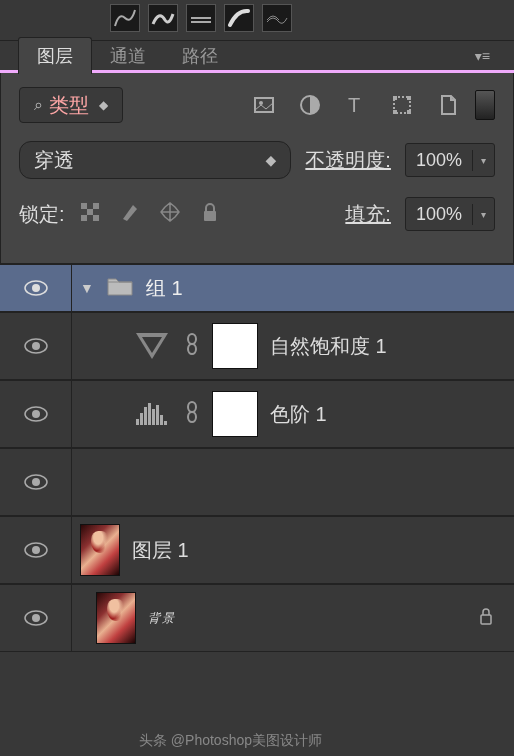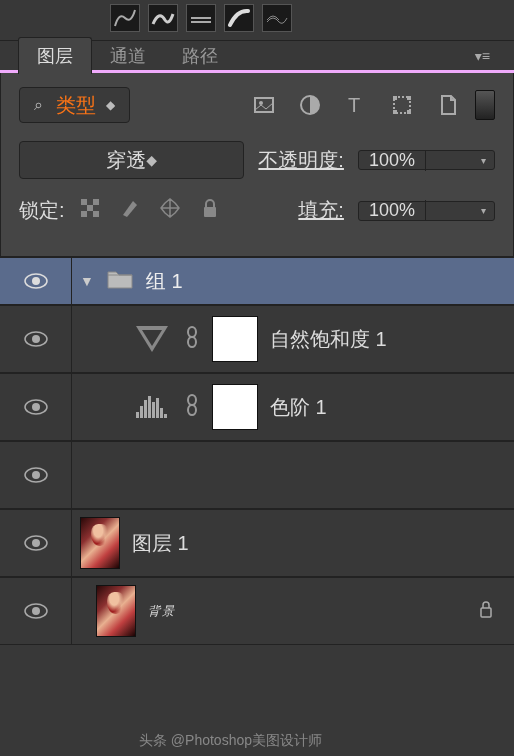--- a/index.html
+++ b/index.html
@@ -14,32 +14,32 @@
   .tab.active { background: #454545; color: #ddd; border: 1px solid #222; border-bottom: none; border-radius: 3px 3px 0 0; }
   .tab-flex { flex: 1; }
   .menu-icon { color: #aaa; font-size: 14px; padding: 0 24px; cursor: pointer; }
   
   .panel-body { background: #454545; padding: 14px 18px; border: 1px solid #222; border-top: none; }
   
   .row { display: flex; align-items: center; gap: 14px; margin-bottom: 18px; }
   
   .filter-select { display: flex; align-items: center; background: #3a3a3a; border: 1px solid #222; border-radius: 4px; padding: 4px 14px; height: 36px; cursor: pointer; gap: 6px; }
   .filter-select .search-ico { font-size: 16px; color: #bbb; }
-  .filter-select .lbl { font-size: 20px; color: #f97316; margin-left: 7px; }
+  .filter-select .lbl { font-size: 20px; color: #fca5a5; }
   .filter-select .dd { color: #bbb; font-size: 12px; margin-left: 4px; }
   
   .filter-icons { display: flex; gap: 20px; margin-left: auto; }
   .ficon { width: 26px; height: 26px; color: #aaa; cursor: pointer; display: flex; align-items: center; justify-content: center; }
   .ficon svg { width: 24px; height: 24px; }
   
-  .blend-select { flex: 1; background: #3a3a3a; border: 1px solid #222; border-radius: 4px; height: 38px; display: flex; align-items: center; padding: 0 14px; font-size: 20px; color: #ddd; cursor: pointer; justify-content: center; }
+  .blend-select { flex: 1; background: #3a3a3a; border: 1px solid #222; border-radius: 12px; height: 38px; display: flex; align-items: center; padding: 0 14px; font-size: 20px; color: #ddd; cursor: pointer; justify-content: space-between; }
   .blend-select .dd { color: #bbb; font-size: 14px; }
   
   .opt-label { font-size: 20px; color: #ddd; text-decoration: underline; cursor: pointer; }
-  .pct-box { display: flex; align-items: center; background: #3a3a3a; border: 1px solid #222; border-radius: 3px; height: 20px; gap: 47px; }
+  .pct-box { display: flex; align-items: center; background: #3a3a3a; border: 1px solid #222; border-radius: 3px; height: 34px; }
   .pct-box .val { padding: 0 10px; font-size: 18px; color: #ddd; border-right: 1px solid #222; }
   .pct-box .dd { padding: 0 8px; color: #aaa; font-size: 10px; cursor: pointer; }
   
   .lock-icons { display: flex; gap: 18px; align-items: center; }
   .lock-ico { color: #888; cursor: pointer; font-size: 20px; }
   .lock-ico svg { width: 22px; height: 22px; }
   
   .layers-list { background: #383838; }
   .layer-row { display: flex; align-items: center; border-top: 1px solid #222; border-bottom: 1px solid #222; height: 68px; }
   .layer-row.group { background: #5a6b8c; color: #eee; height: 48px; }

